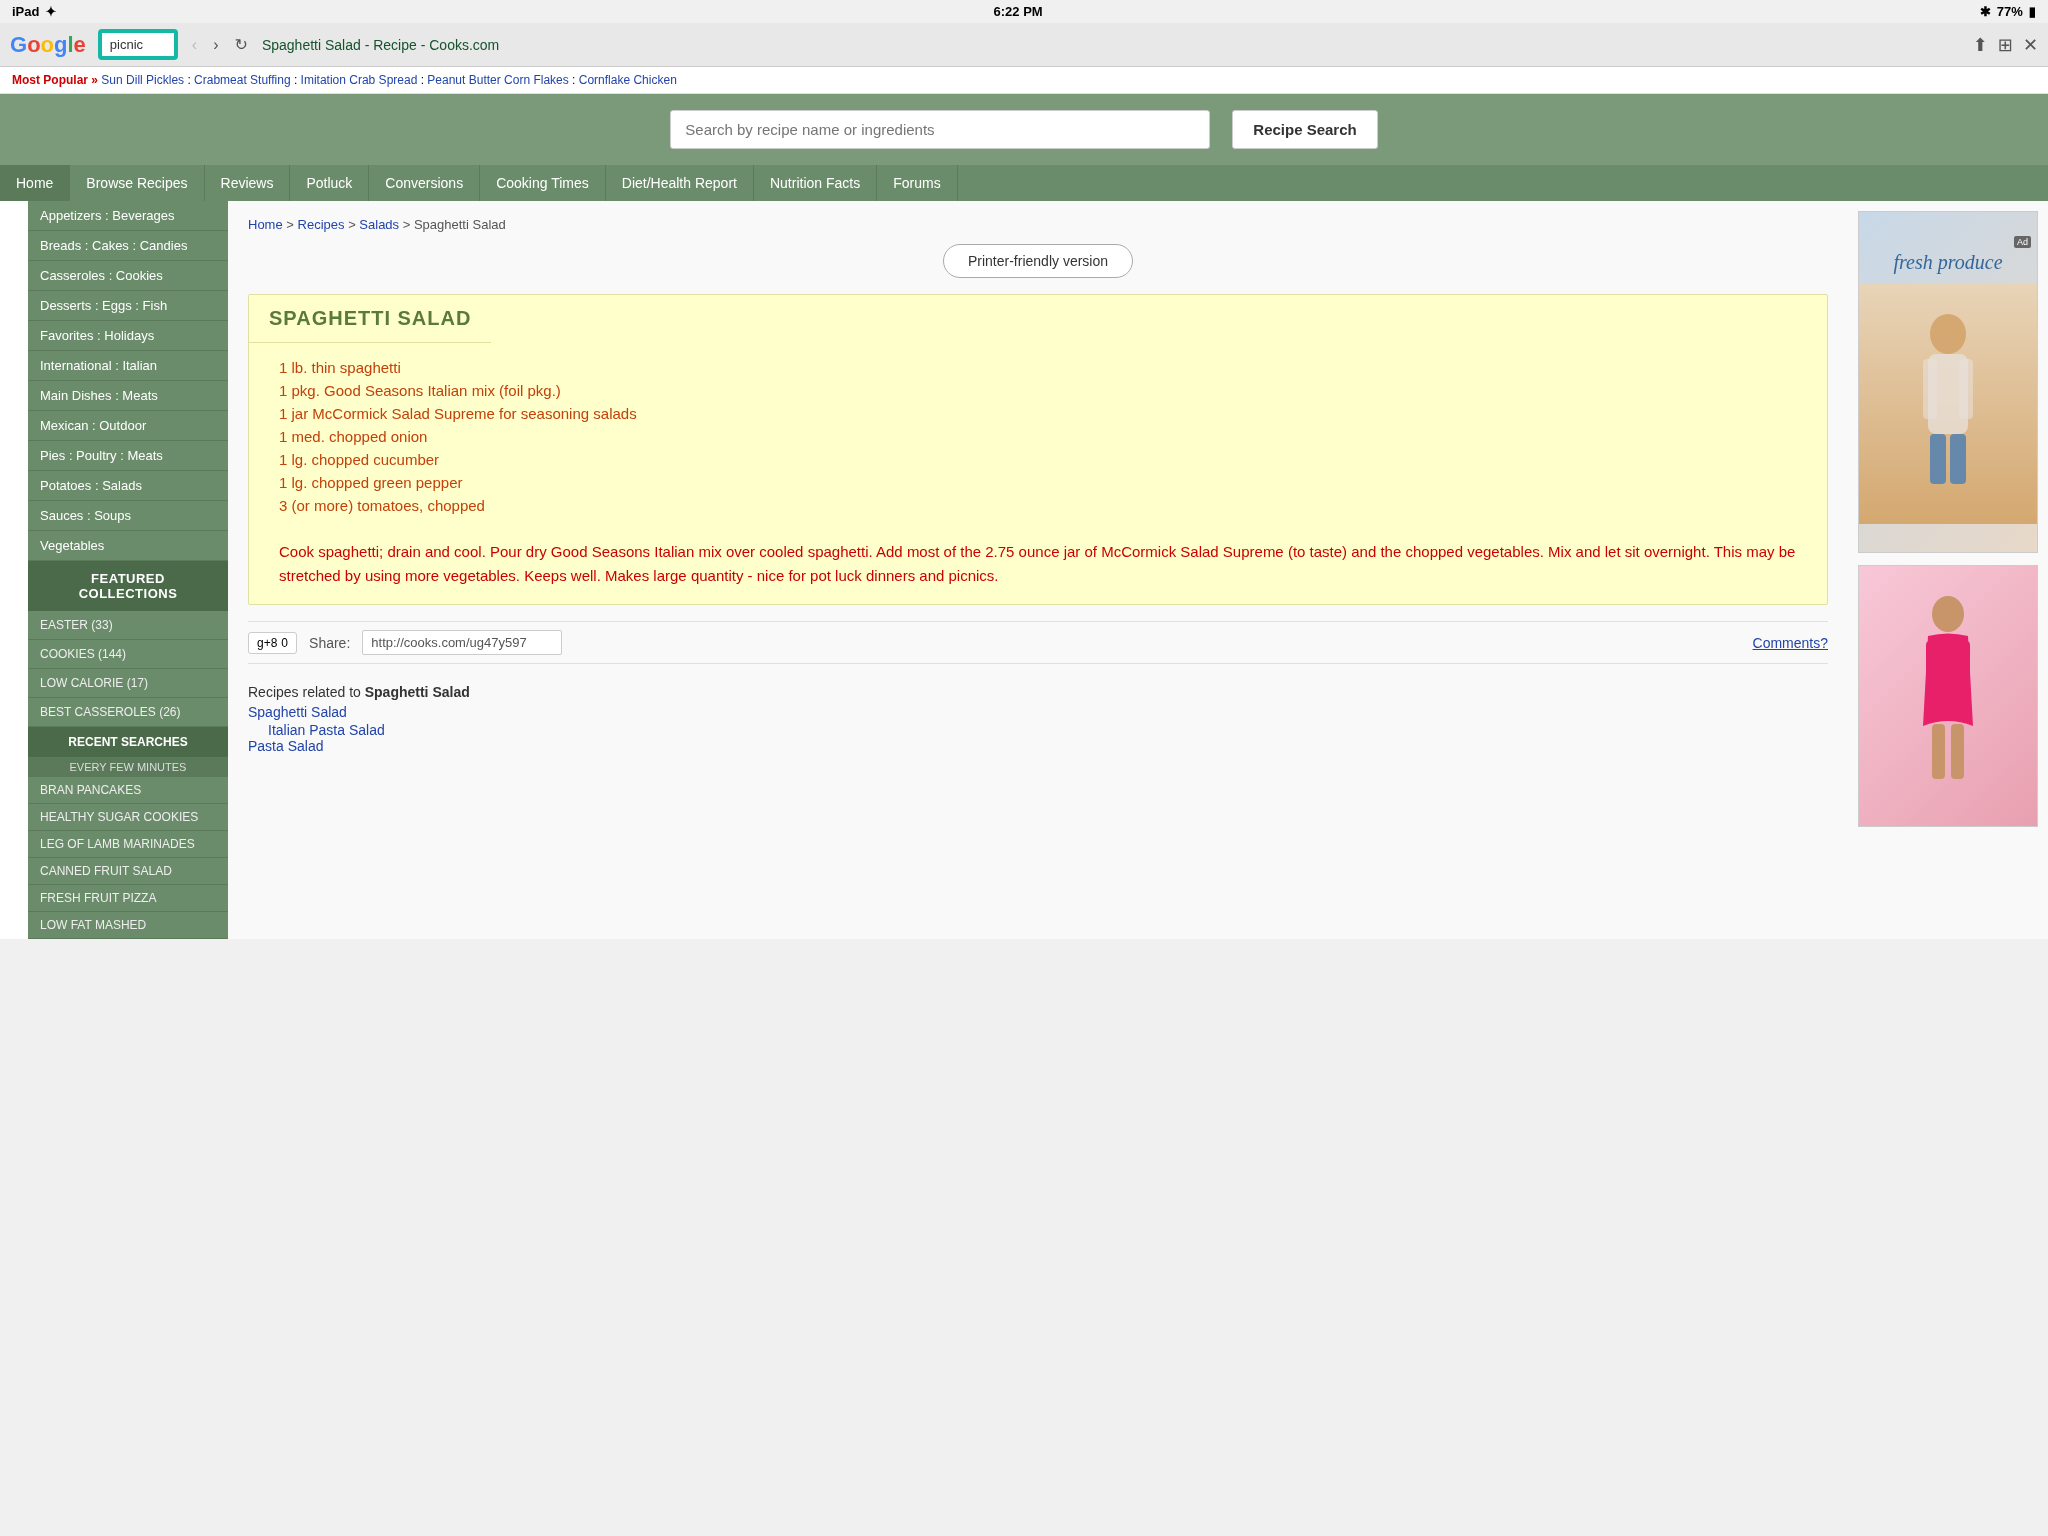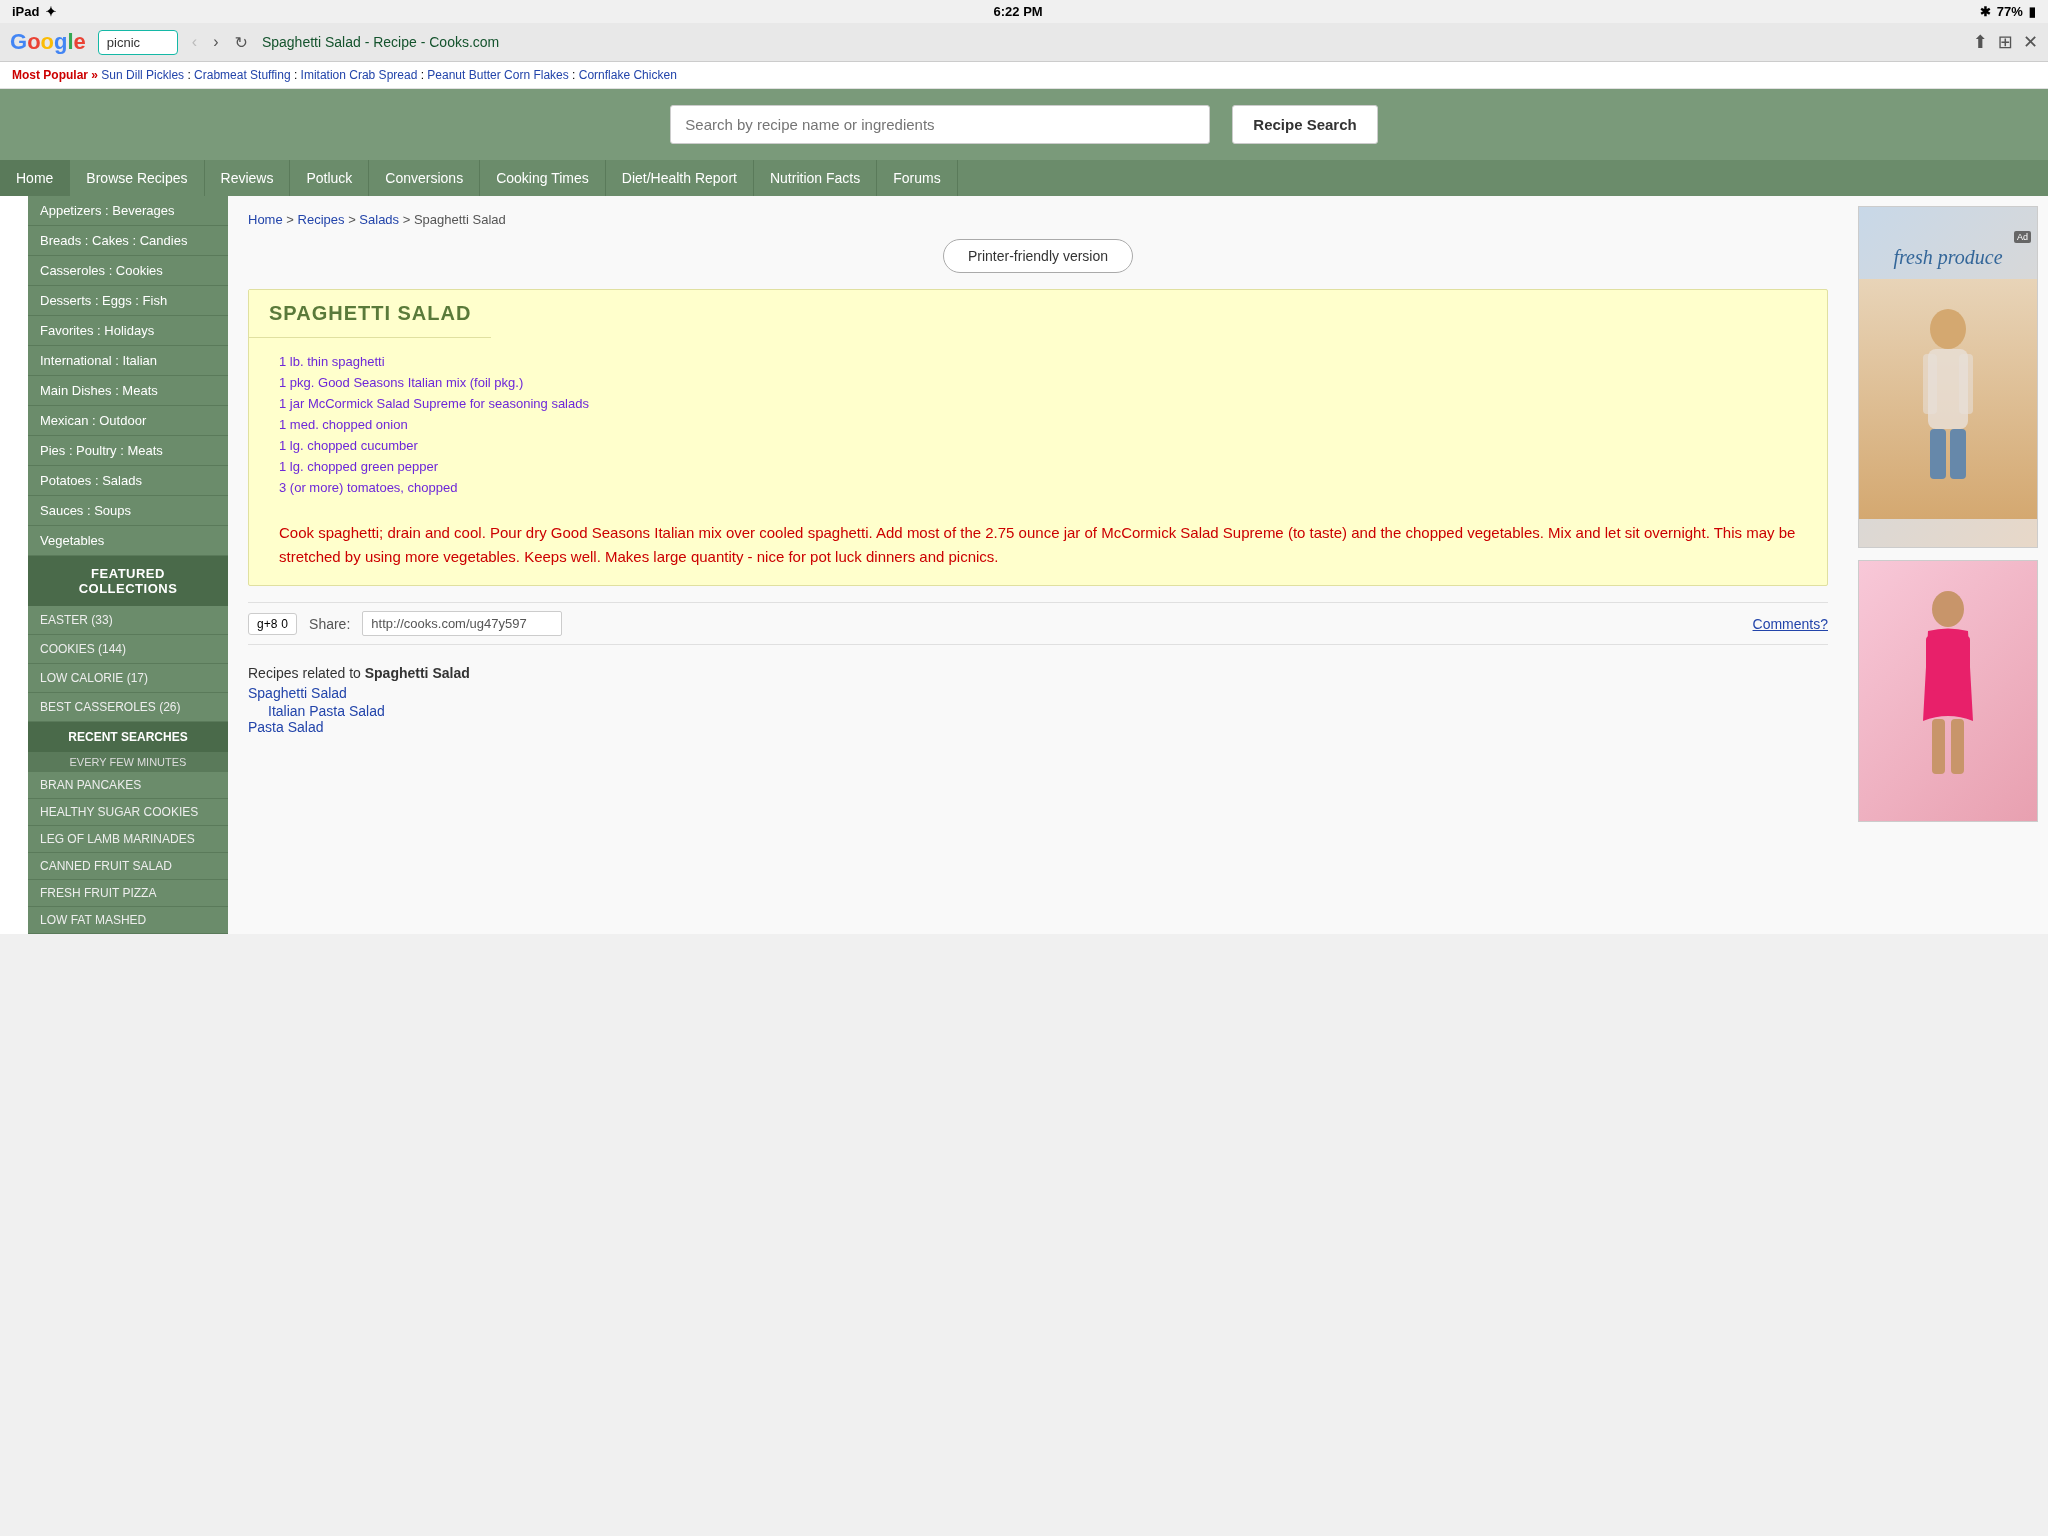--- a/index.html
+++ b/index.html
@@ -35,21 +35,21 @@
     }
     .google-logo span:nth-child(1) { color: #4285F4; }
     .google-logo span:nth-child(2) { color: #EA4335; }
     .google-logo span:nth-child(3) { color: #FBBC05; }
     .google-logo span:nth-child(4) { color: #4285F4; }
     .google-logo span:nth-child(5) { color: #34A853; }
     .google-logo span:nth-child(6) { color: #EA4335; }
 
     .url-bar {
       background: white;
-      border: 1px solid #14b8a6;
+      border: 4px solid #14b8a6;
       border-radius: 4px;
       padding: 4px 8px;
       font-size: 13px;
       width: 80px;
       color: #333;
     }
     .nav-buttons { display: flex; align-items: center; gap: 4px; }
     .nav-btn {
       background: none;
       border: none;
@@ -248,22 +248,22 @@
       font-weight: bold;
       color: #5a7a3a;
       letter-spacing: 1px;
       display: inline-block;
     }
     .recipe-ingredients {
       padding: 16px 30px;
       list-style: none;
     }
     .recipe-ingredients li {
-      font-size: 13px;
-      color: #6d28d9;
+      font-size: 15px;
+      color: #c2410c;
       margin-bottom: 6px;
     }
     .recipe-instructions {
       padding: 4px 30px 16px;
       font-size: 15px;
       color: #cc0000;
       line-height: 1.6;
     }
 
     

